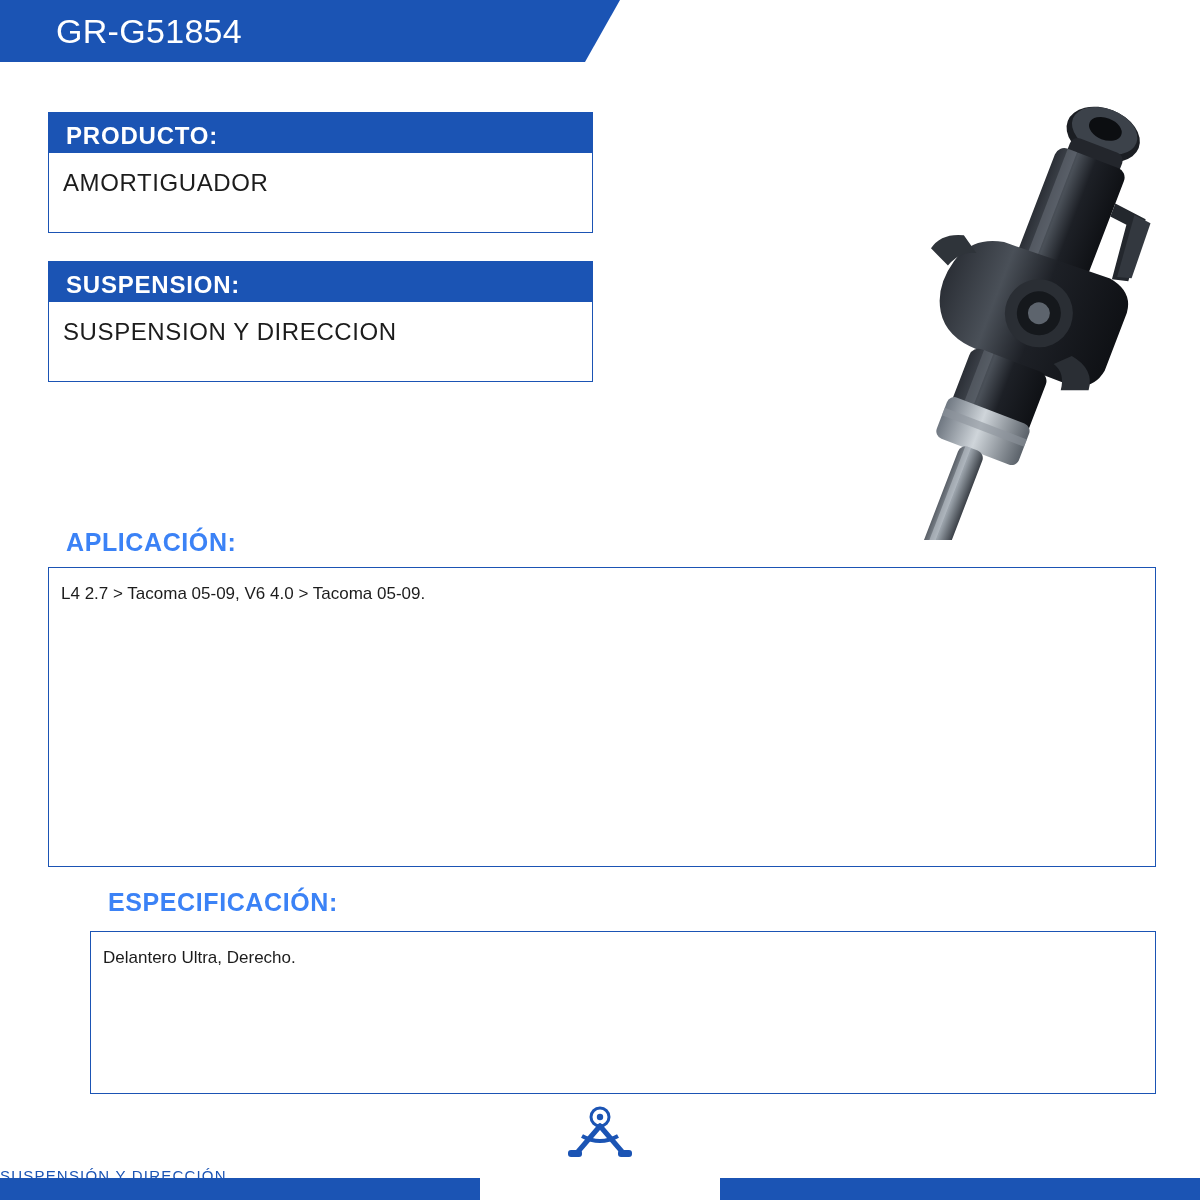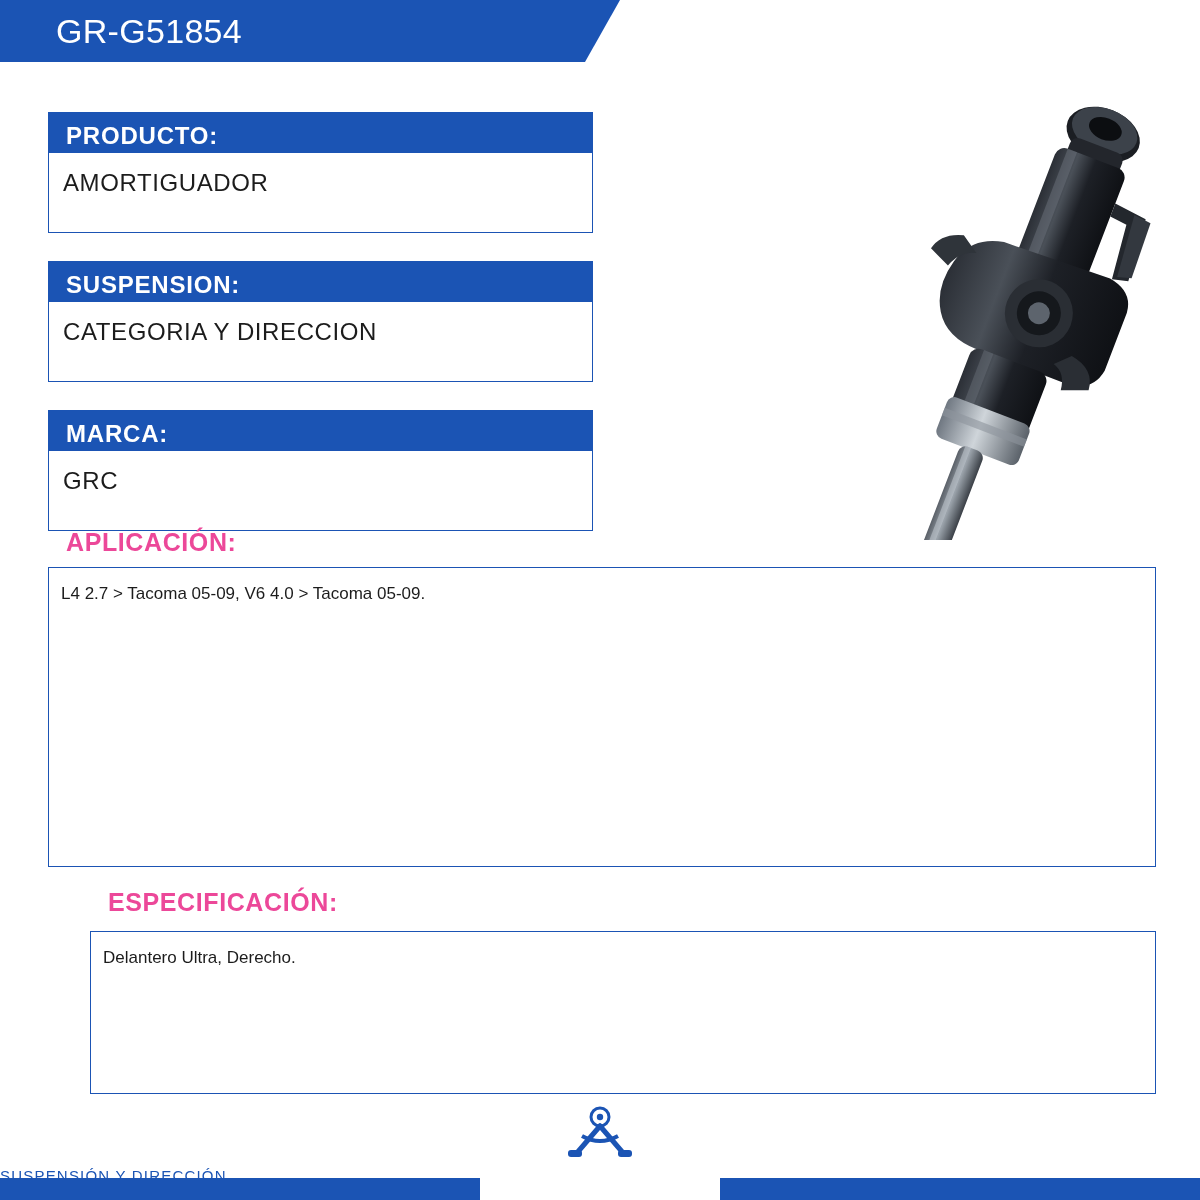--- a/index.html
+++ b/index.html
@@ -58,21 +58,21 @@
 
   
   .product-image {
     position: absolute; top: 40px; left: 640px;
     width: 520px; height: 500px;
   }
 
   
   .section { position: absolute; left: 48px; width: 1108px; }
   .section-title {
-    color: #ec4899;
+    color: #3b82f6;
     font-size: 25px; font-weight: bold;
     letter-spacing: 0.6px;
     margin-bottom: 10px;
     padding-left: 18px;
   }
   .section-box {
     border: 1px solid #1b54b4;
     color: #1c1c1c;
     font-size: 17px;
     padding: 14px 0 0 12px;
@@ -120,27 +120,23 @@
 
   <div class="info-col">
 
     <div class="field">
       <div class="field-label">PRODUCTO:</div>
       <div class="field-value">AMORTIGUADOR</div>
     </div>
 
     <div class="field">
       <div class="field-label">SUSPENSION:</div>
-      <div class="field-value">CATEGORIA Y DIRECCION</div>
+      <div class="field-value">SUSPENSION Y DIRECCION</div>
     </div>
 
-    <div class="field">
-      <div class="field-label">MARCA:</div>
-      <div class="field-value">GRC</div>
-    </div>
 
   </div>
 
   <div class="product-image">
     <svg width="520" height="500" viewBox="0 0 520 500" aria-hidden="true">
       <defs>
         <linearGradient id="bodyGrad" x1="0" y1="0" x2="1" y2="0">
           <stop offset="0%" stop-color="#2b2f36"></stop>
           <stop offset="30%" stop-color="#4a5058"></stop>
           <stop offset="55%" stop-color="#1d2026"></stop>

